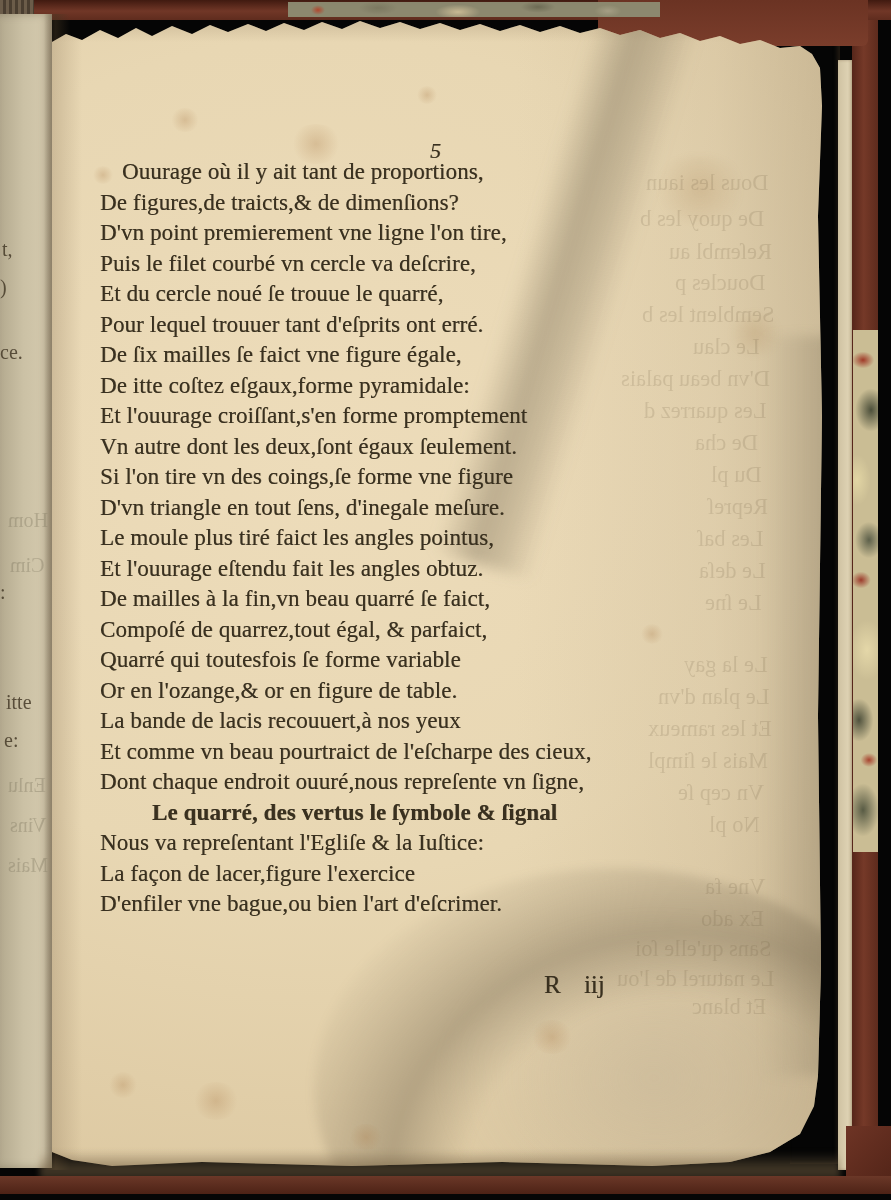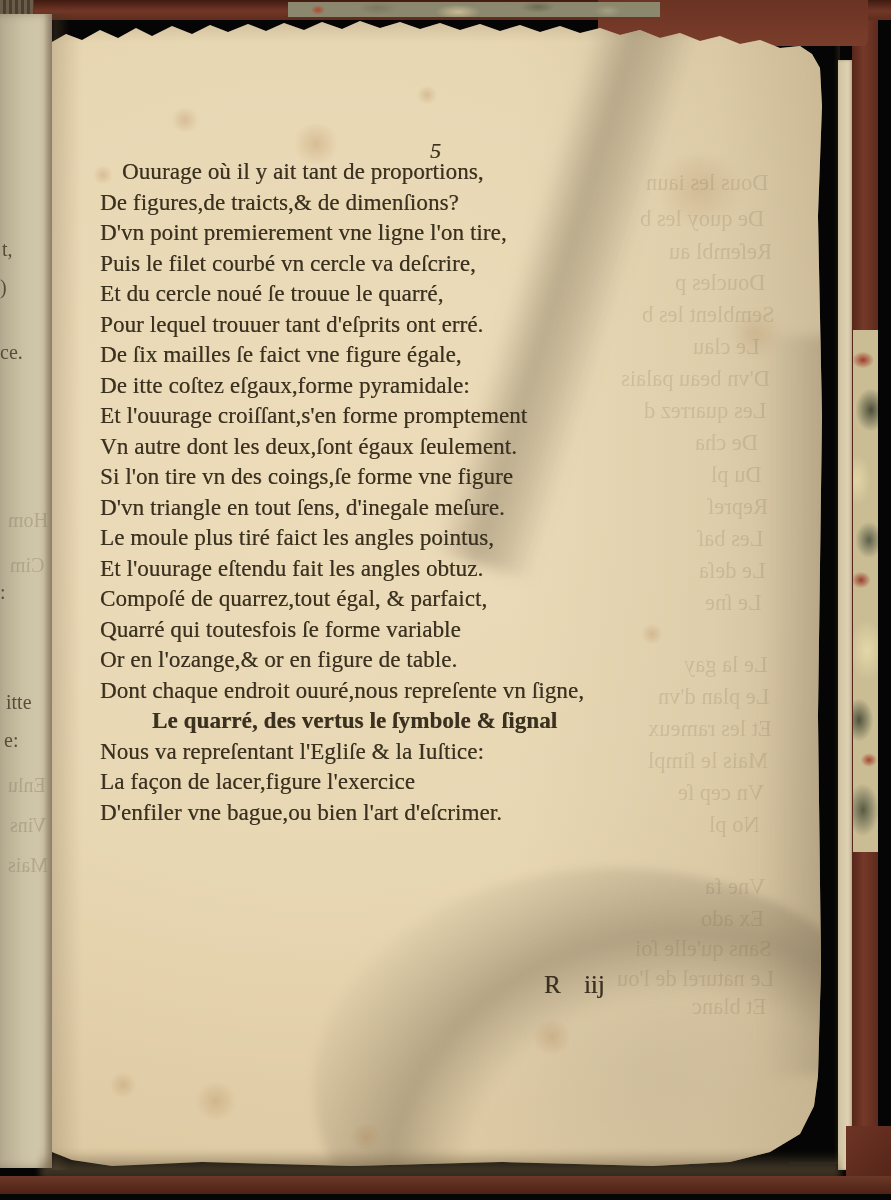--- a/index.html
+++ b/index.html
@@ -176,23 +176,26 @@
       <div class="line">Et du cercle noué ſe trouue le quarré,</div>
       <div class="line">Pour lequel trouuer tant d'eſprits ont erré.</div>
       <div class="line">De ſix mailles ſe faict vne figure égale,</div>
       <div class="line">De itte coſtez eſgaux,forme pyramidale:</div>
       <div class="line">Et l'ouurage croiſſant,s'en forme promptement</div>
       <div class="line">Vn autre dont les deux,ſont égaux ſeulement.</div>
       <div class="line">Si l'on tire vn des coings,ſe forme vne figure</div>
       <div class="line">D'vn triangle en tout ſens, d'inegale meſure.</div>
       <div class="line">Le moule plus tiré faict les angles pointus,</div>
       <div class="line">Et l'ouurage eſtendu fait les angles obtuz.</div>
+      <div class="line">De mailles à la fin,vn beau quarré ſe faict,</div>
       <div class="line">Compoſé de quarrez,tout égal, &amp; parfaict,</div>
       <div class="line">Quarré qui toutesfois ſe forme variable</div>
       <div class="line">Or en l'ozange,&amp; or en figure de table.</div>
+      <div class="line">La bande de lacis recouuert,à nos yeux</div>
+      <div class="line">Et comme vn beau pourtraict de l'eſcharpe des cieux,</div>
       <div class="line">Dont chaque endroit ouuré,nous repreſente vn ſigne,</div>
       <div class="line ind2">Le quarré, des vertus le ſymbole &amp; ſignal</div>
       <div class="line">Nous va repreſentant l'Egliſe &amp; la Iuſtice:</div>
       <div class="line">La façon de lacer,figure l'exercice</div>
       <div class="line">D'enfiler vne bague,ou bien l'art d'eſcrimer.</div>
     </div>
   <div class="signature">R iij</div>
 </div>
 
 <div class="below-shadow"></div>

